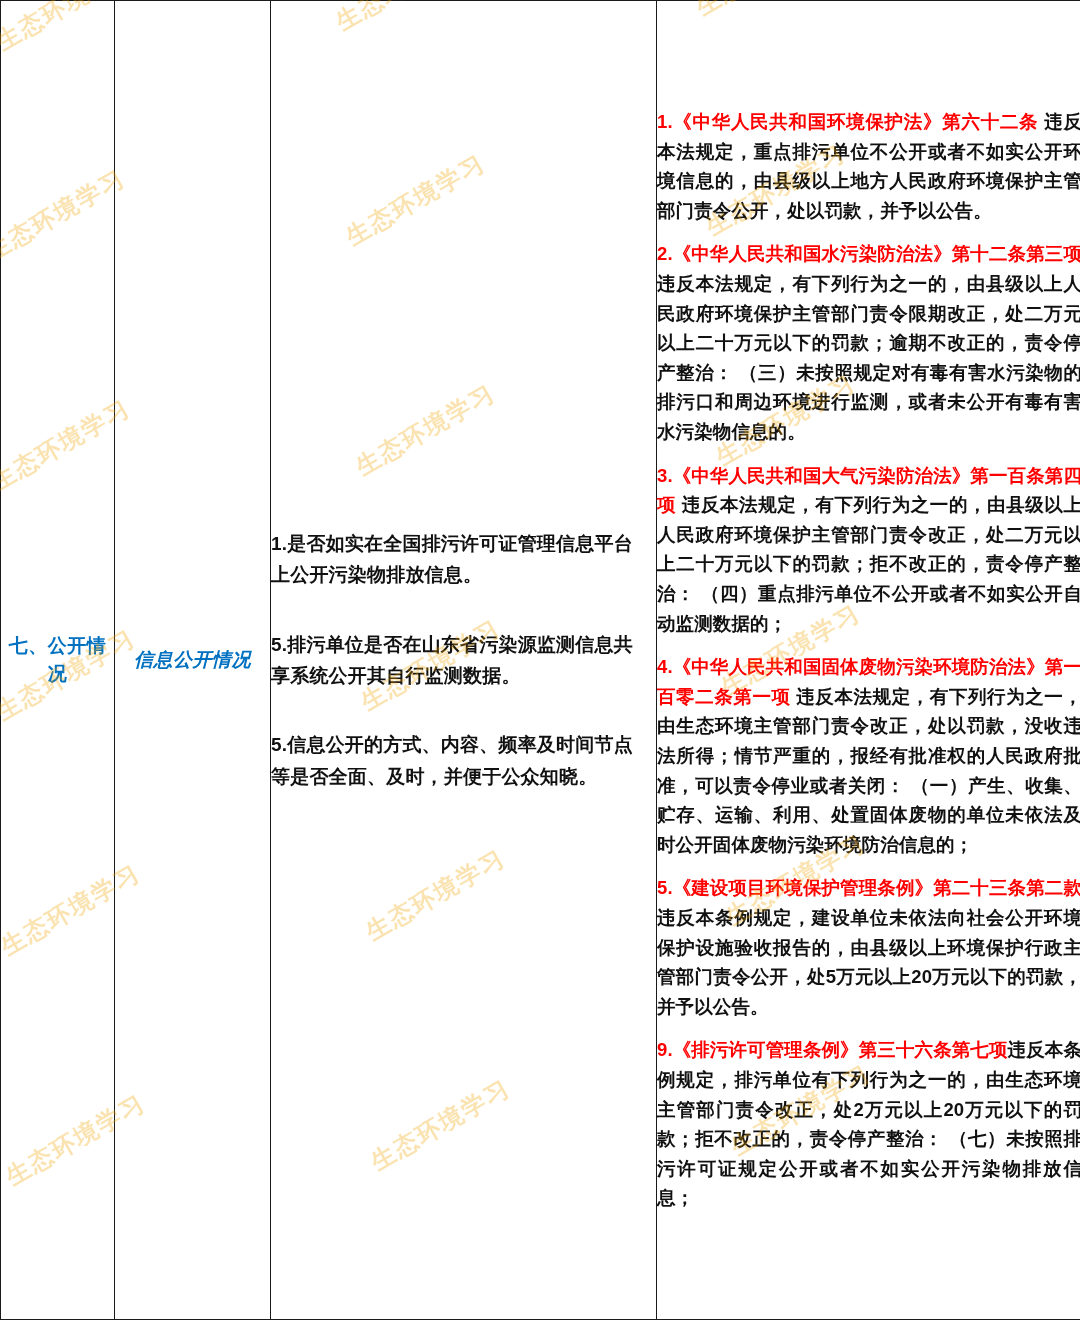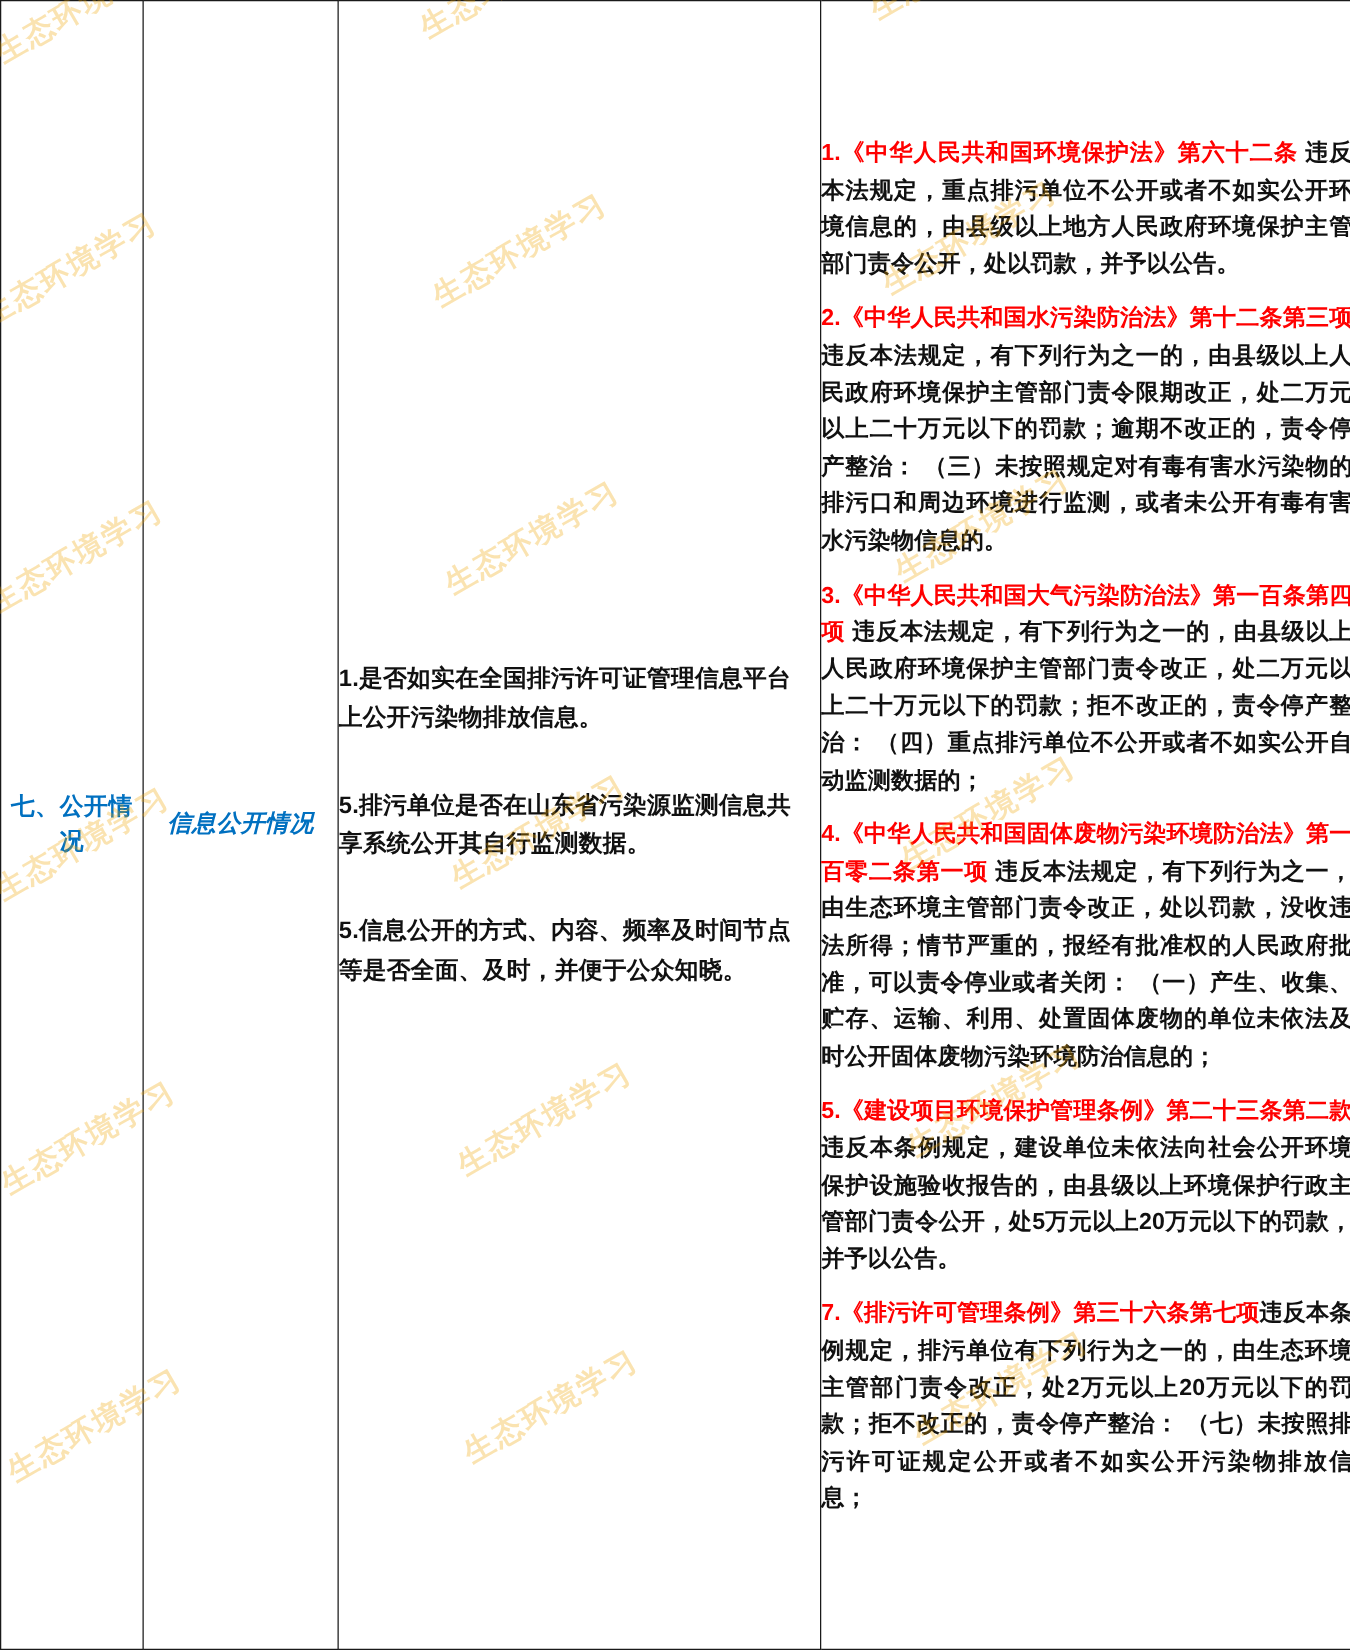--- a/index.html
+++ b/index.html
@@ -149,21 +149,21 @@
 （四）重点排污单位不公开或者不如实公开自动监测数据的；</span>
           </div>
           <div class="law-block">
             <span class="law-head">4.《中华人民共和国固体废物污染环境防治法》第一百零二条第一项</span><span class="law-body"> 违反本法规定，有下列行为之一，由生态环境主管部门责令改正，处以罚款，没收违法所得；情节严重的，报经有批准权的人民政府批准，可以责令停业或者关闭：
 （一）产生、收集、贮存、运输、利用、处置固体废物的单位未依法及时公开固体废物污染环境防治信息的；</span>
           </div>
           <div class="law-block">
             <span class="law-head">5.《建设项目环境保护管理条例》第二十三条第二款</span><span class="law-body"> 违反本条例规定，建设单位未依法向社会公开环境保护设施验收报告的，由县级以上环境保护行政主管部门责令公开，处5万元以上20万元以下的罚款，并予以公告。</span>
           </div>
           <div class="law-block">
-            <span class="law-head">7.《排污许可管理条例》第三十六条第七项</span><span class="law-body">违反本条例规定，排污单位有下列行为之一的，由生态环境主管部门责令改正，处2万元以上20万元以下的罚款；拒不改正的，责令停产整治：
+            <span class="law-head">9.《排污许可管理条例》第三十六条第七项</span><span class="law-body">违反本条例规定，排污单位有下列行为之一的，由生态环境主管部门责令改正，处2万元以上20万元以下的罚款；拒不改正的，责令停产整治：
 （七）未按照排污许可证规定公开或者不如实公开污染物排放信息；</span>
           </div>
         </td>
       </tr>
     </tbody>
   </table>
 
   <div class="wm-layer">
     <span class="wm" style="left:-10px; top:30px;">生态环境学习</span>
     <span class="wm" style="left:330px; top:10px;">生态环境学习</span>

